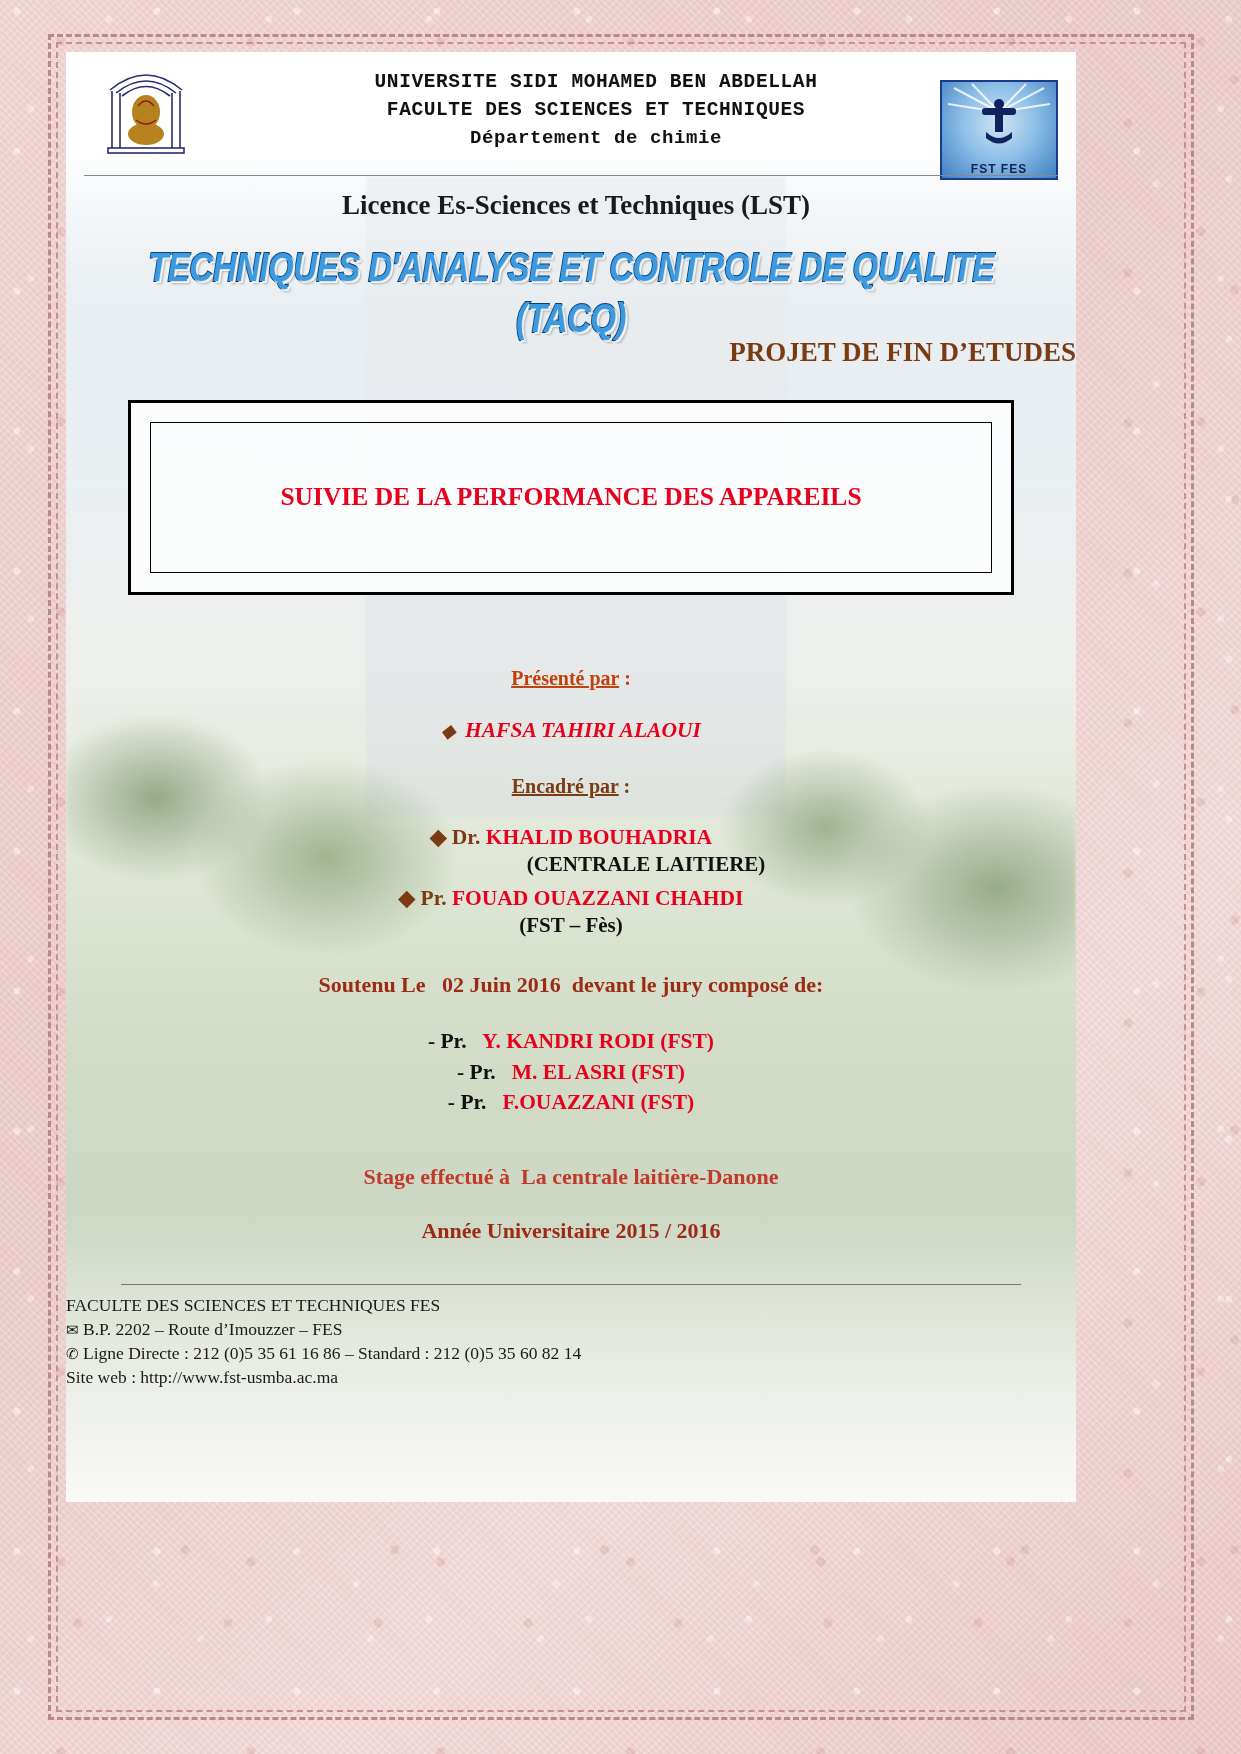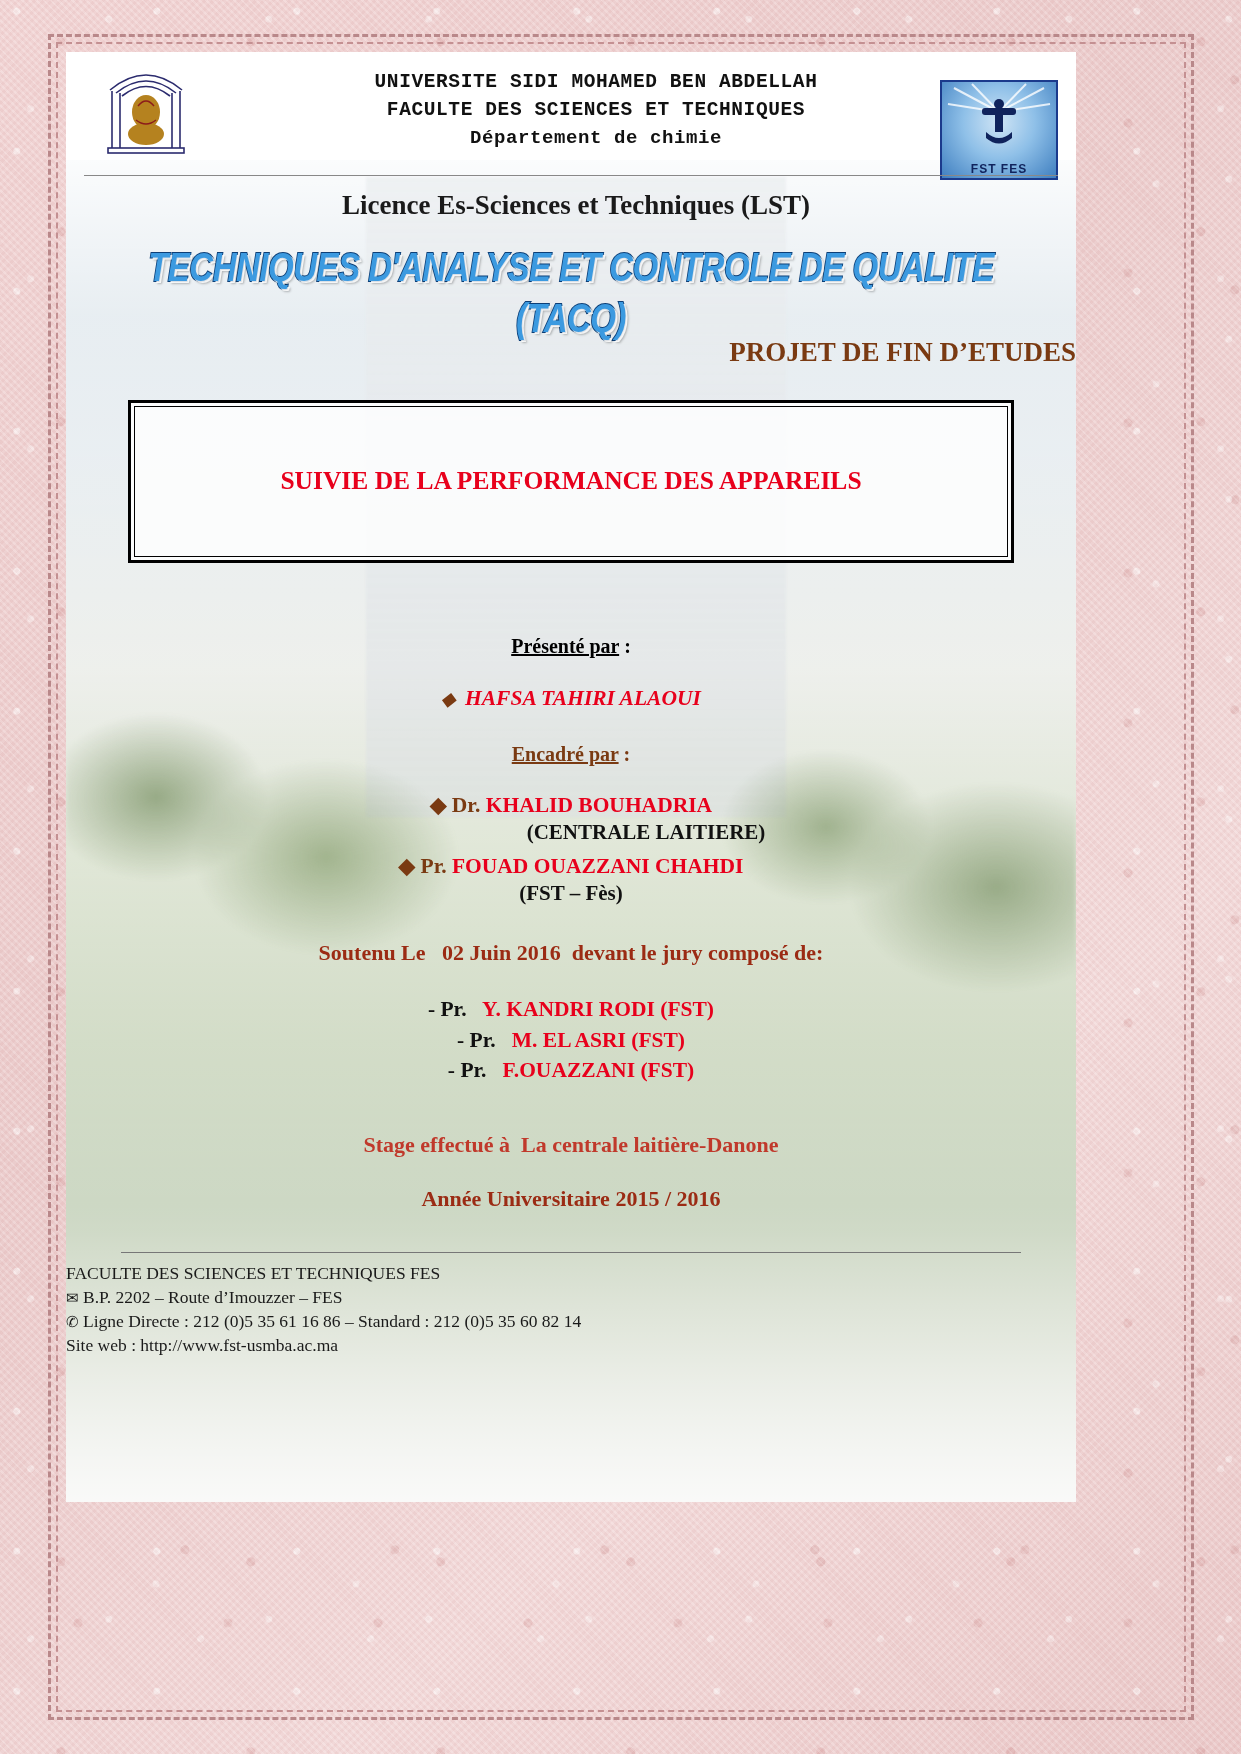--- a/index.html
+++ b/index.html
@@ -204,21 +204,21 @@
     font-weight: bold;
     font-size: 27px;
     color: #7a3a12;
   }
 
   
   .title-box {
     margin: 32px auto 0;
     width: 886px;
     border: 3px solid #000;
-    padding: 3px;
+    padding: 19px;
     background: rgba(255,255,255,0.80);
     box-sizing: border-box;
   }
   .title-box-inner {
     border: 1px solid #000;
     padding: 54px 30px 56px;
     text-align: center;
   }
   .title-box-inner .t {
     font-weight: bold;
@@ -226,21 +226,21 @@
     color: #e8001c;
     line-height: 1.55;
   }
 
   
   .pres-label {
     margin-top: 72px;
     text-align: center;
     font-weight: bold;
     font-size: 20px;
-    color: #000000;
+    color: #c2410c;
   }
   .pres-label u { text-decoration: underline; }
   .bullet-line {
     text-align: center;
     font-weight: bold;
     font-size: 21.5px;
     color: #e8001c;
     margin-top: 28px;
     font-style: italic;
   }

